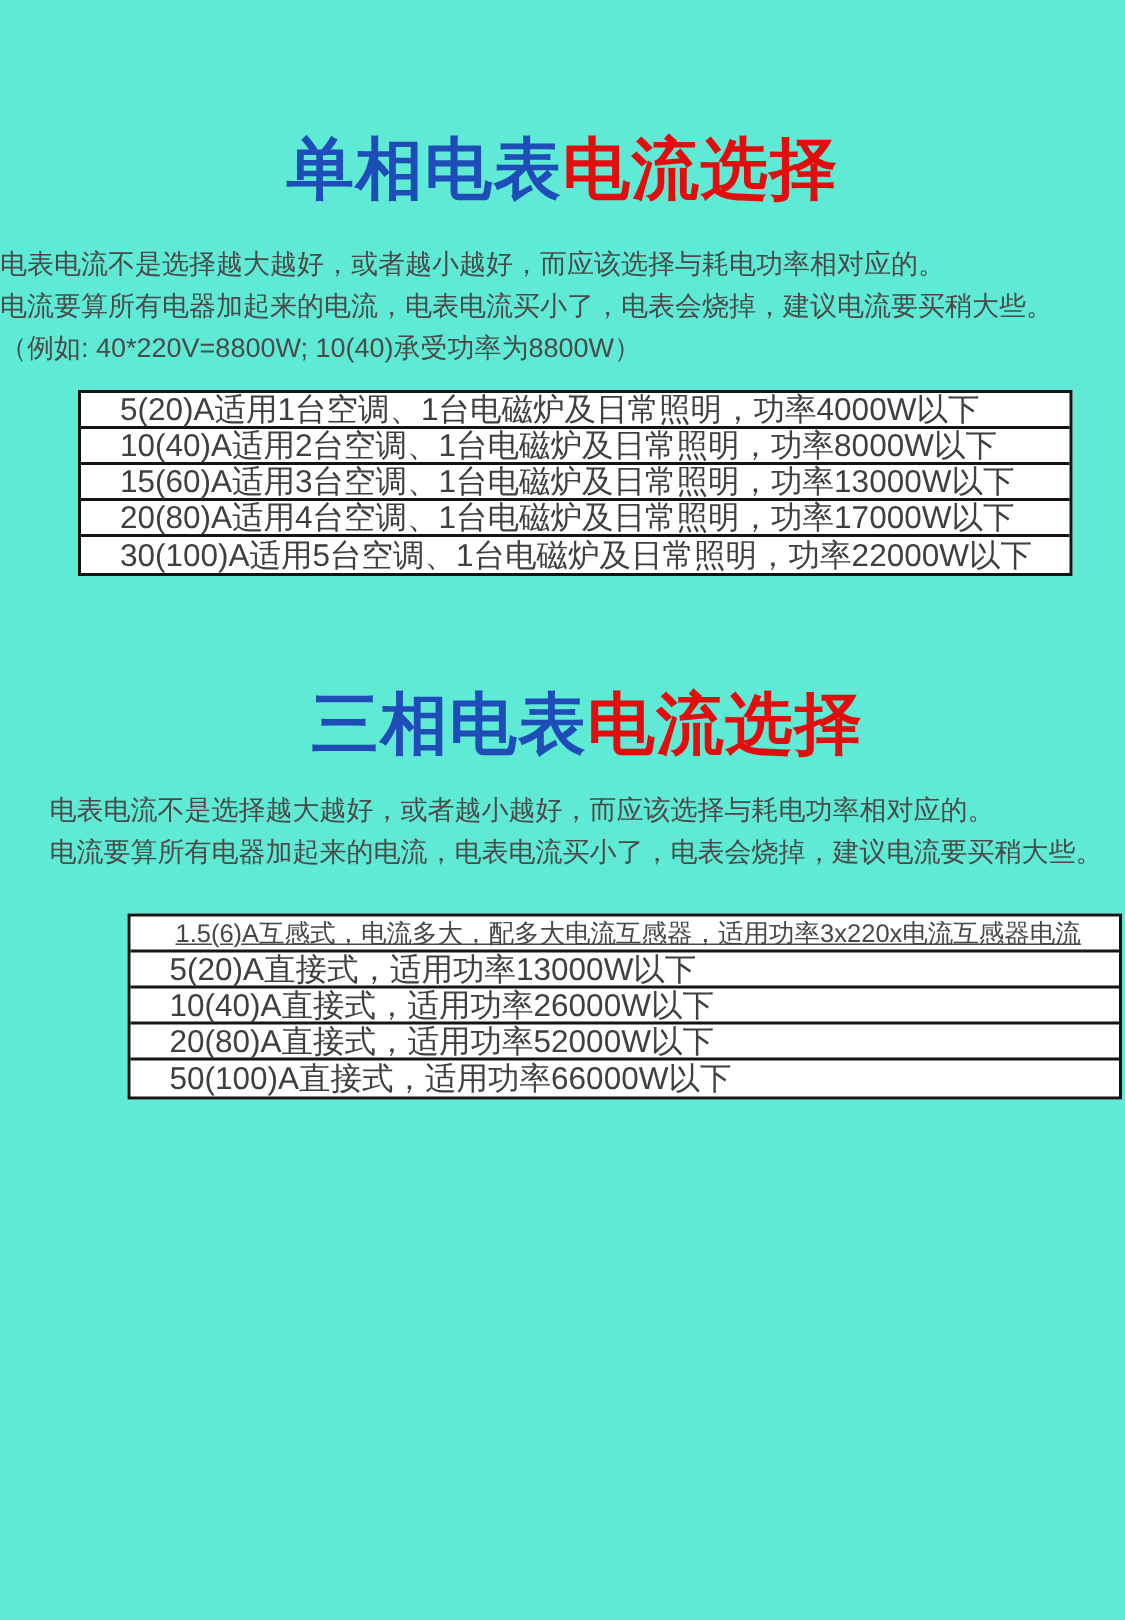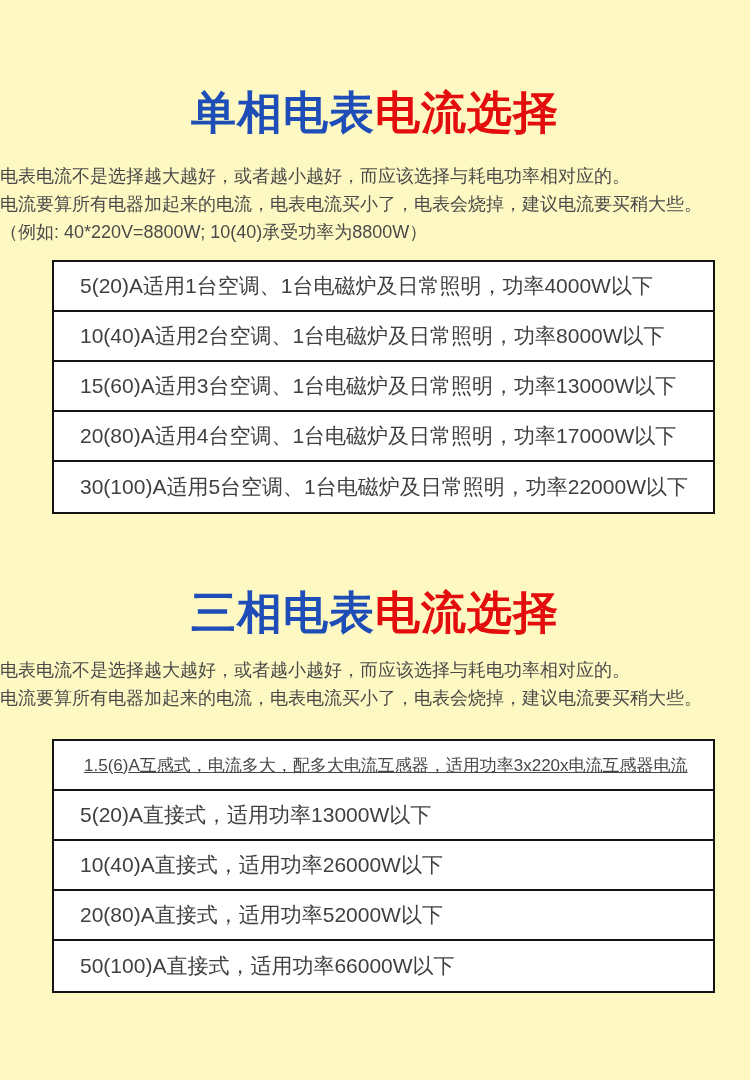--- a/index.html
+++ b/index.html
@@ -5,25 +5,25 @@
   * { margin: 0; padding: 0; box-sizing: border-box; }
   html, body {
     background: #ffffff;
     font-family: "Liberation Sans", "DejaVu Sans", sans-serif;
   }
   .page {
     position: relative;
     width: 750px;
     height: 1080px;
     margin: 0 auto;
-    background: #fef9c3;
+    background: #5eead4;
     overflow: hidden;
   }
   .section1 { padding-top: 86px; }
-  .section2 { padding-top: 72px; }
+  .section2 { padding-top: 72px; padding-left: 33px; }
   .title {
     text-align: center;
     font-size: 45px;
     line-height: 54px;
     font-weight: bold;
     letter-spacing: 1px;
     white-space: nowrap;
   }
   .t-blue { color: #1e4db7; }
   .t-red  { color: #e30d0d; }
@@ -37,21 +37,21 @@
   .section2 .para { margin-top: 16px; }
   .spec-table {
     margin: 14px 0 0 52px;
     width: 663px;
     border: 2px solid #141414;
     background: #ffffff;
   }
   .section1 .spec-table { margin-top: 14px; }
   .section2 .spec-table { margin-top: 27px; }
   .trow {
-    height: 50px;
+    height: 24px;
     display: flex;
     align-items: center;
     border-bottom: 2px solid #141414;
     padding-left: 26px;
     font-size: 21px;
     color: #3f3f3f;
   }
   .trow:last-child { border-bottom: none; }
   .trow.small {
     font-size: 17px;

